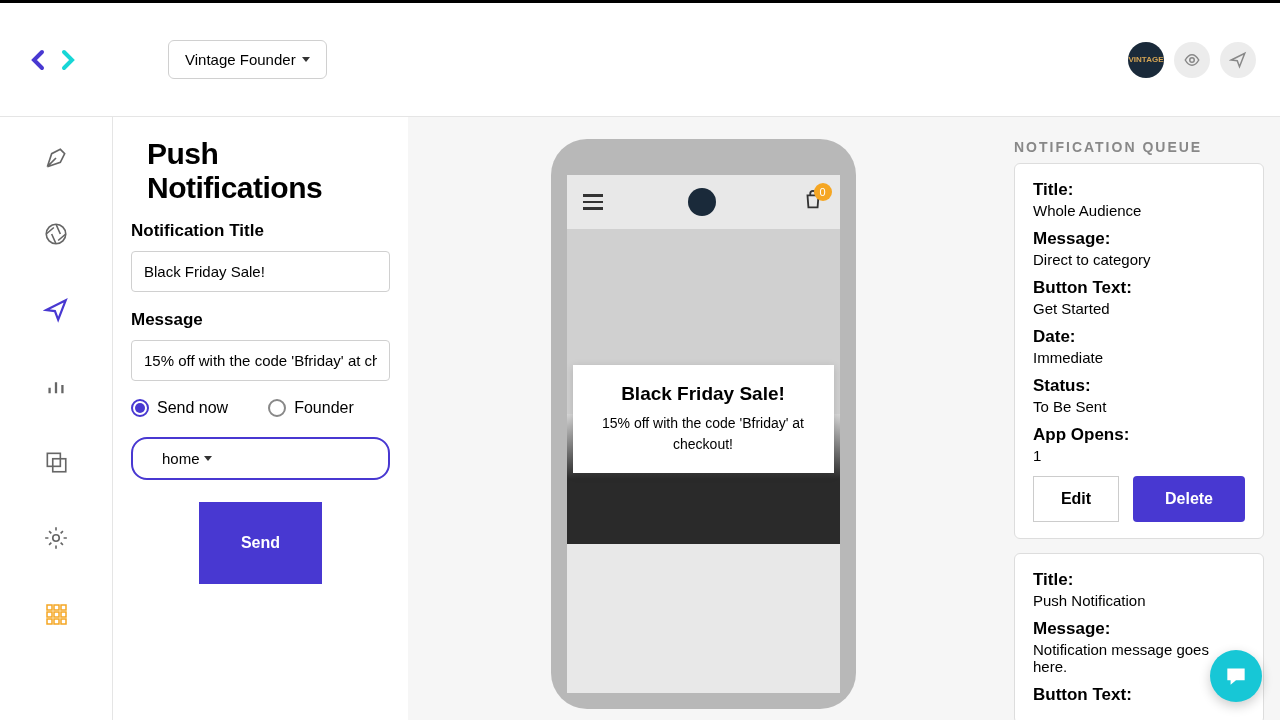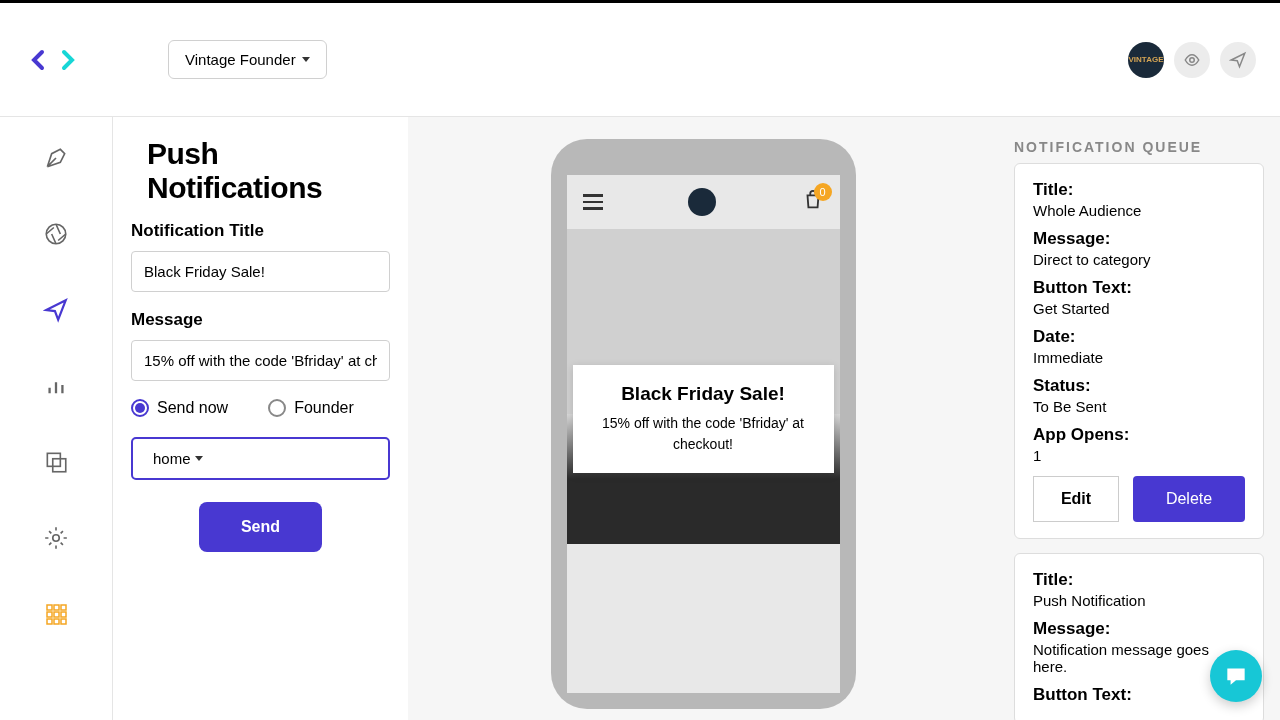--- a/index.html
+++ b/index.html
@@ -20,22 +20,22 @@
 
 .form-panel { width: 295px; padding: 20px 18px 0 18px; background: #fff; }
 .page-title { font-size: 30px; font-weight: 800; margin-bottom: 16px; letter-spacing: -0.5px; margin-left: 16px; }
 .form-label { font-size: 17px; font-weight: 700; margin-bottom: 10px; display: block; }
 .form-input { width: 100%; padding: 11px 12px; border: 1px solid #d0d0d0; border-radius: 4px; font-size: 15px; margin-bottom: 18px; }
 .radio-row { display: flex; gap: 40px; margin-bottom: 20px; }
 .radio-item { display: flex; align-items: center; gap: 8px; cursor: pointer; }
 .radio-outer { width: 18px; height: 18px; border: 2px solid #4838d1; border-radius: 50%; display: flex; align-items: center; justify-content: center; }
 .radio-outer.unchecked { border-color: #888; }
 .radio-inner { width: 10px; height: 10px; background: #4838d1; border-radius: 50%; }
-.select-box { width: 100%; padding: 11px 20px; border: 2px solid #4838d1; border-radius: 5px; font-size: 15px; display: flex; align-items: center; gap: 4px; cursor: pointer; margin-bottom: 22px; }
-.send-btn { display: block; margin: 0 auto; background: #4838d1; color: #fff; border: none; padding: 16px 42px; font-size: 16px; font-weight: 600; border-radius: 8px; cursor: pointer; }
+.select-box { width: 100%; padding: 11px 29px; border: 2px solid #4838d1; border-radius: 16px; font-size: 15px; display: flex; align-items: center; gap: 4px; cursor: pointer; margin-bottom: 22px; }
+.send-btn { display: block; margin: 0 auto; background: #4838d1; color: #fff; border: none; padding: 32px 42px; font-size: 16px; font-weight: 600; border-radius: 0; cursor: pointer; }
 
 .preview-area { flex: 1; background: #f6f6f6; display: flex; justify-content: center; padding-top: 22px; }
 .phone { width: 305px; height: 570px; background: #b8b8b8; border-radius: 36px; padding: 36px 16px 16px 16px; position: relative; }
 .phone-screen { width: 100%; height: 100%; background: #e8e8e8; position: relative; overflow: hidden; }
 .phone-header { height: 54px; display: flex; align-items: center; justify-content: space-between; padding: 0 16px; background: #e8e8e8; }
 .phone-menu { display: flex; flex-direction: column; gap: 4px; cursor: pointer; }
 .phone-menu span { width: 20px; height: 2.5px; background: #333; }
 .phone-logo { width: 28px; height: 28px; border-radius: 50%; background: #1a2a3a; }
 .phone-cart { position: relative; }
 .phone-badge { position: absolute; top: -6px; right: -8px; background: #f5a623; color: #fff; width: 18px; height: 18px; border-radius: 50%; font-size: 11px; display: flex; align-items: center; justify-content: center; }
@@ -49,21 +49,21 @@
 .phone-notif-msg { font-size: 14px; line-height: 1.5; }
 .phone-tab-label { position: absolute; top: 143px; left: 12px; background: #4a4a8a; color: #fff; padding: 3px 8px; font-size: 12px; }
 
 .queue-panel { width: 282px; background: #f6f6f6; padding: 22px 16px; overflow-y: auto; }
 .queue-title { font-size: 14px; font-weight: 600; letter-spacing: 2px; color: #888; margin-bottom: 8px; }
 .queue-card { background: #fff; border: 1px solid #ddd; border-radius: 6px; padding: 16px 18px; margin-bottom: 14px; }
 .queue-label { font-size: 17px; font-weight: 800; margin-bottom: 2px; }
 .queue-value { font-size: 15px; margin-bottom: 10px; }
 .queue-actions { display: flex; gap: 14px; margin-top: 12px; }
 .edit-btn { flex: 1; background: #fff; border: 1px solid #ccc; font-size: 16px; font-weight: 700; cursor: pointer; border-radius: 0; }
-.delete-btn { flex: 1; background: #4838d1; color: #fff; border: none; padding: 14px; font-size: 16px; font-weight: 400; cursor: pointer; border-radius: 4px; }
+.delete-btn { flex: 1; background: #4838d1; color: #fff; border: none; padding: 14px; font-size: 16px; font-weight: 700; cursor: pointer; border-radius: 4px; }
 
 .chat-fab { position: fixed; bottom: 18px; right: 18px; width: 52px; height: 52px; background: #17c7d6; border-radius: 50%; display: flex; align-items: center; justify-content: center; cursor: pointer; box-shadow: 0 4px 12px rgba(0,0,0,0.2); }
 
 .caret { border-left: 4px solid transparent; border-right: 4px solid transparent; border-top: 5px solid #333; }
 </style>
 </head>
 <body>
 
 <div class="topbar"></div>
 

